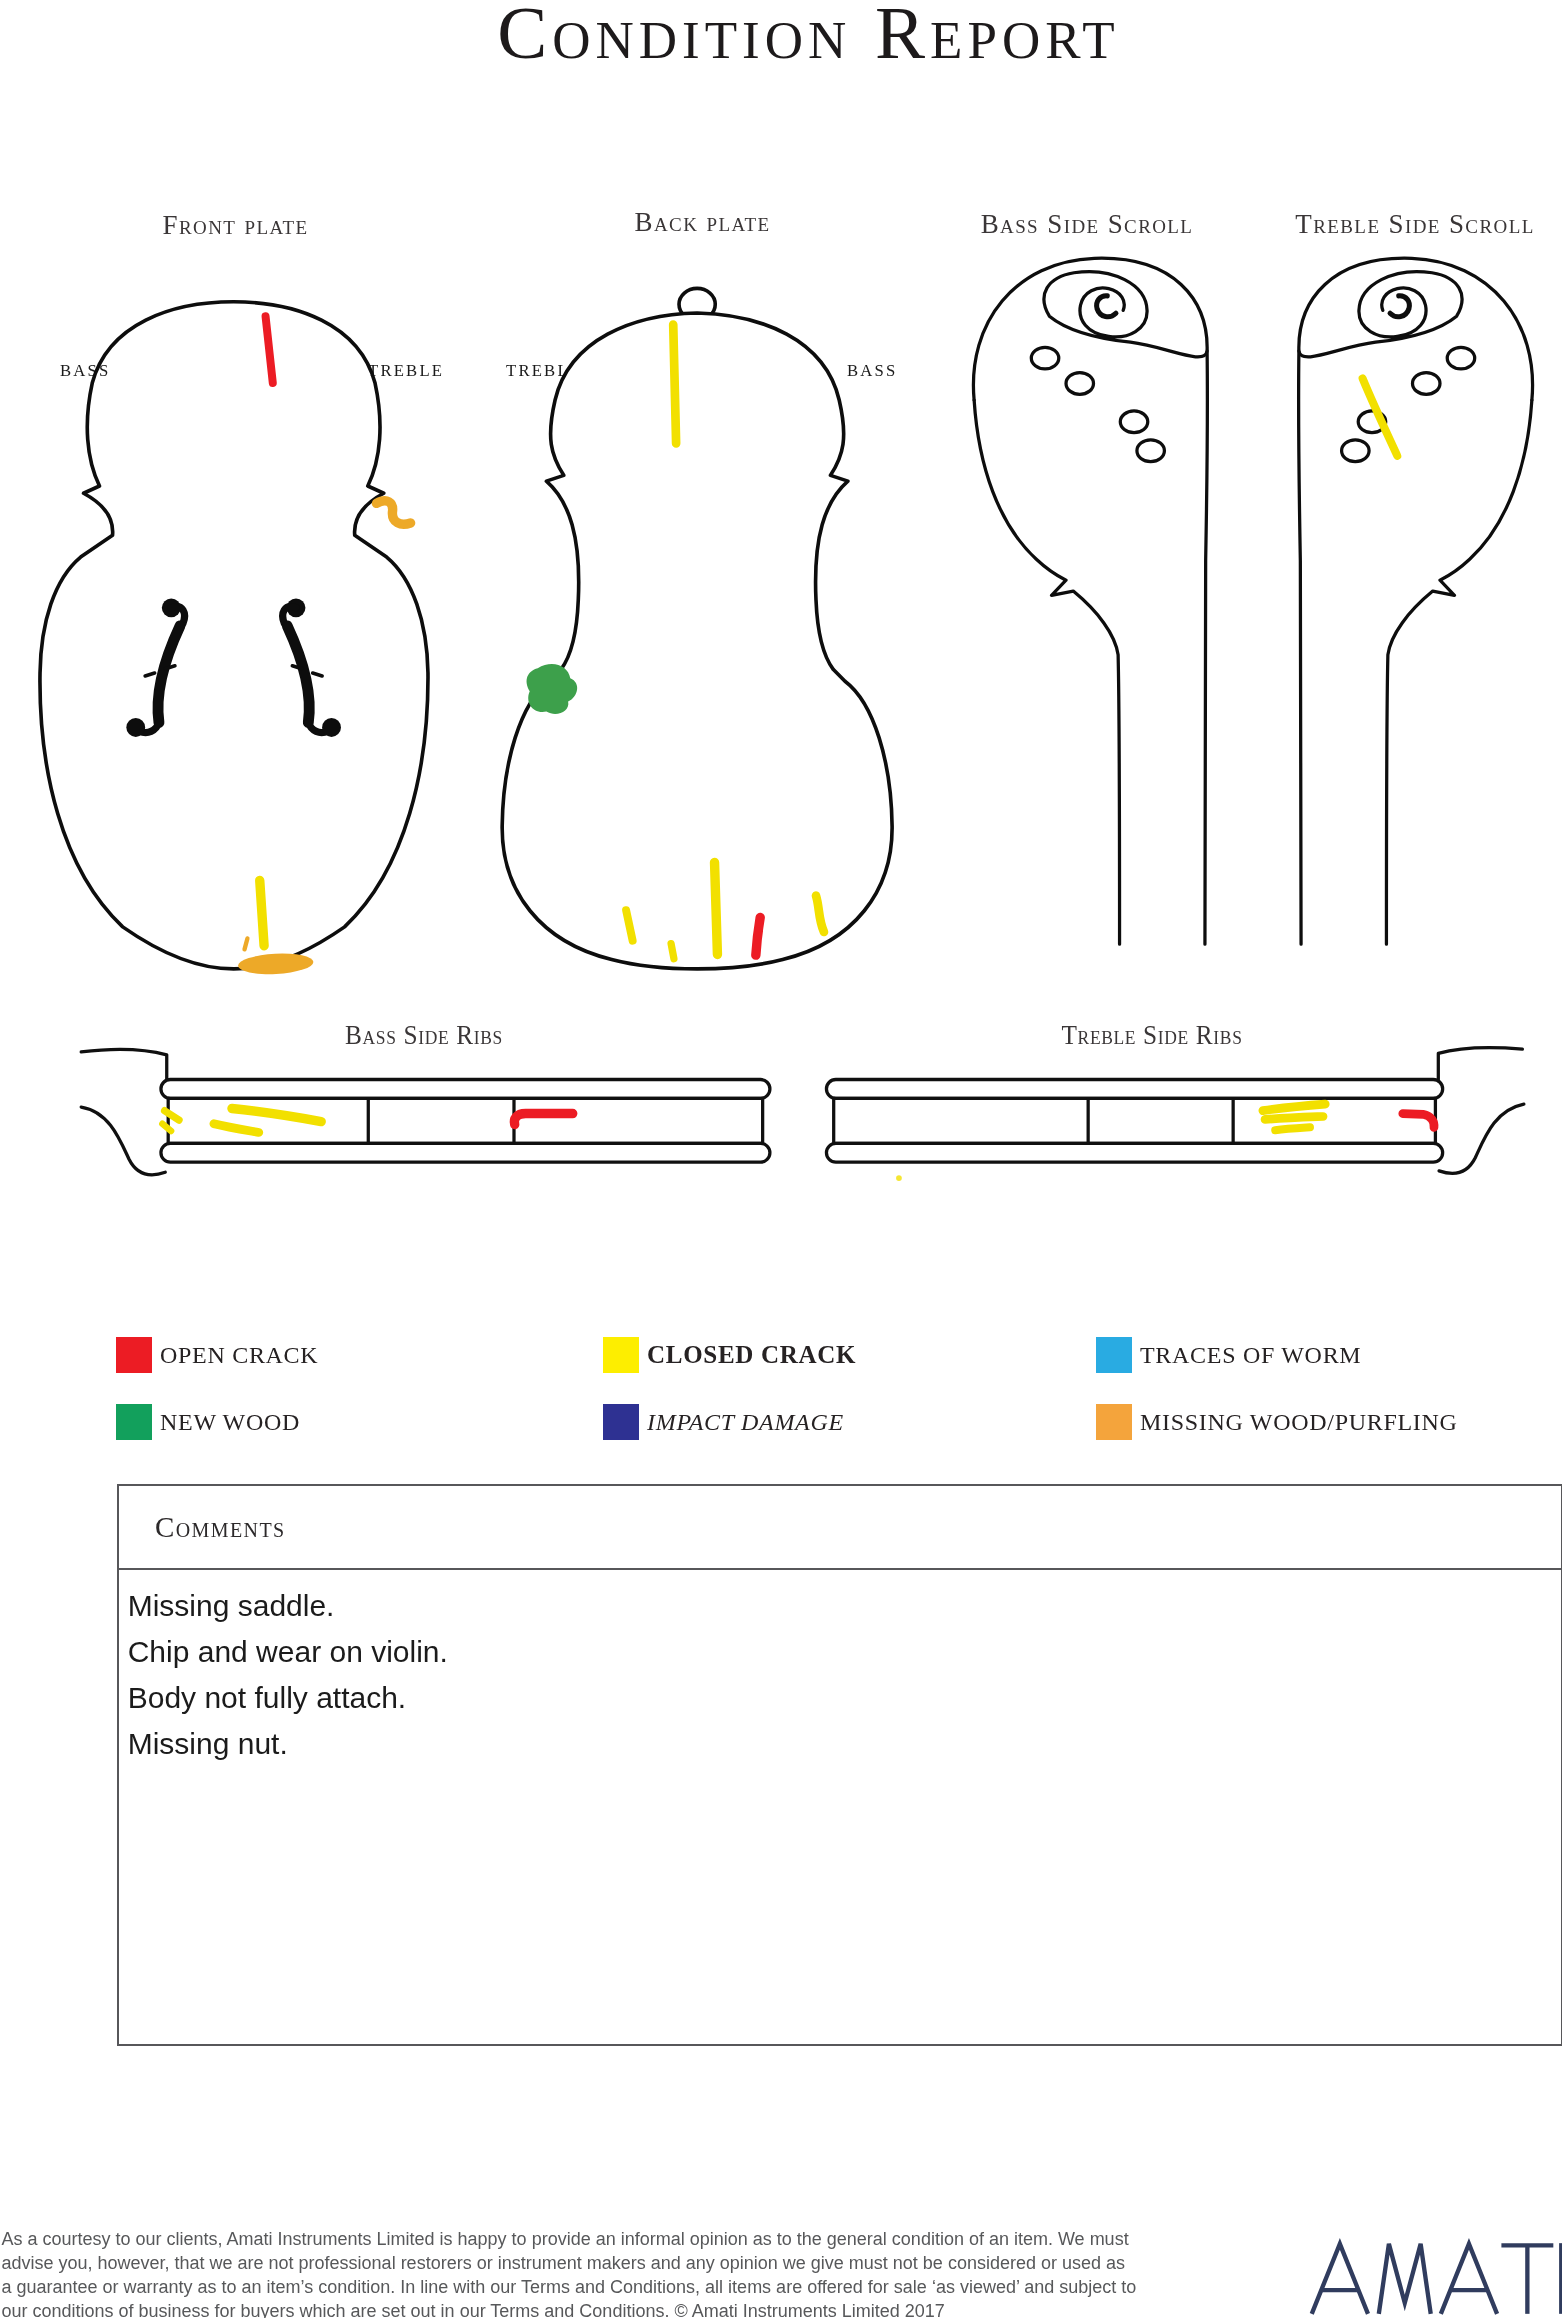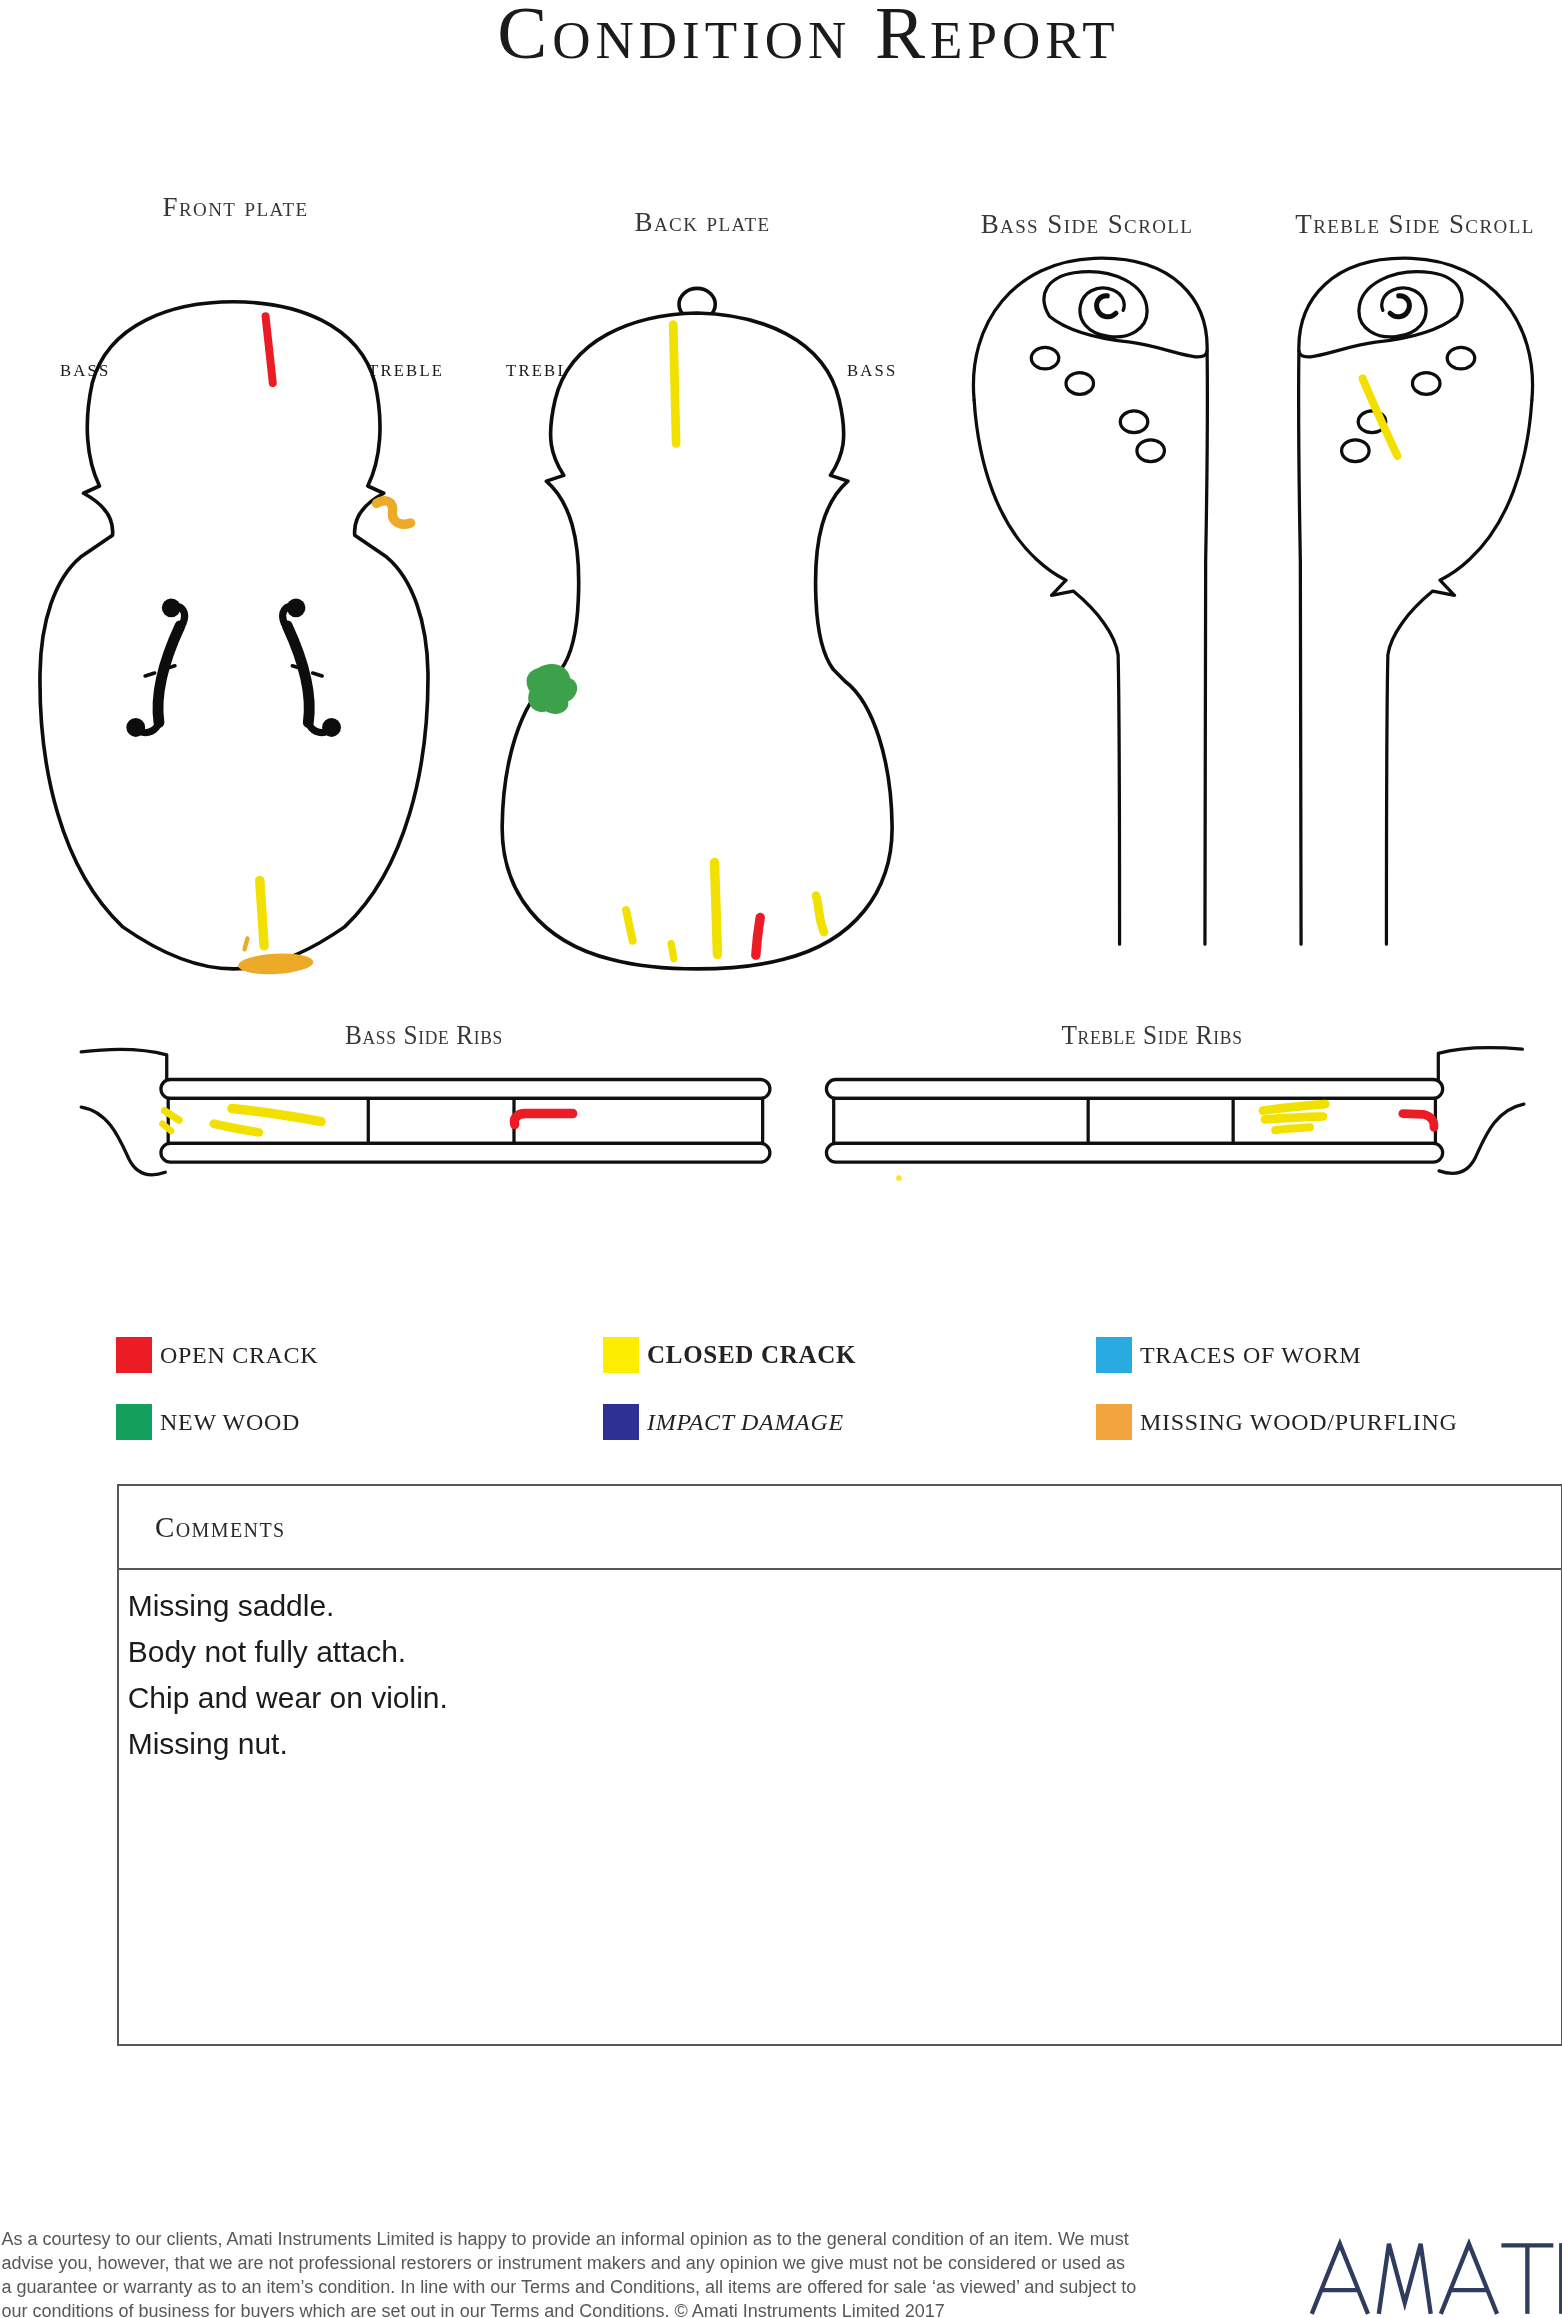--- a/index.html
+++ b/index.html
@@ -53,21 +53,21 @@
     font-family:"Liberation Sans",sans-serif;font-size:18px;line-height:24px;color:#57585a;
   }
   svg{display:block;overflow:visible;}
   .logo-svg{left:1309px;top:2241px;}
 </style>
 </head>
 <body>
 
 <div class="abs page-title">Condition Report</div>
 
-<div class="abs section-title" style="left:127px;top:192px;width:217px;">Front plate</div>
+<div class="abs section-title" style="left:127px;top:210px;width:217px;">Front plate</div>
 <div class="abs section-title" style="left:594px;top:207px;width:217px;">Back plate</div>
 <div class="abs section-title" style="left:942px;top:209px;width:290px;">Bass Side Scroll</div>
 <div class="abs section-title" style="left:1270px;top:209px;width:290px;">Treble Side Scroll</div>
 
 <div class="abs side-label" style="left:60px;top:361px;">BASS</div>
 <div class="abs side-label" style="left:368px;top:361px;">TREBLE</div>
 <div class="abs side-label" style="left:506px;top:361px;">TREBLE</div>
 <div class="abs side-label" style="left:847px;top:361px;">BASS</div>
 
 <svg class="abs" style="left:40px;top:296px;" width="388" height="678" viewBox="0 0 535 935">
@@ -206,22 +206,22 @@
 <div class="abs legend-item" style="left:1096px;top:1404px;align-items:center;">
   <span class="legend-swatch sw-orange"></span>
   <span class="legend-label">MISSING WOOD/PURFLING</span>
 </div>
 
 <div class="abs comments-box">
   <div class="comments-title">Comments</div>
   <div class="comments-divider"></div>
   <div class="comments-text">
     <div>Missing saddle.</div>
+    <div>Chip and wear on violin.</div>
     <div>Body not fully attach.</div>
-    <div>Chip and wear on violin.</div>
     <div>Missing nut.</div>
   </div>
 </div>
 
 <div class="abs footer-text">
   <div>As a courtesy to our clients, Amati Instruments Limited is happy to provide an informal opinion as to the general condition of an item. We must</div>
   <div>advise you, however, that we are not professional restorers or instrument makers and any opinion we give must not be considered or used as</div>
   <div>a guarantee or warranty as to an item’s condition. In line with our Terms and Conditions, all items are offered for sale ‘as viewed’ and subject to</div>
   <div>our conditions of business for buyers which are set out in our Terms and Conditions. © Amati Instruments Limited 2017</div>
 </div>

